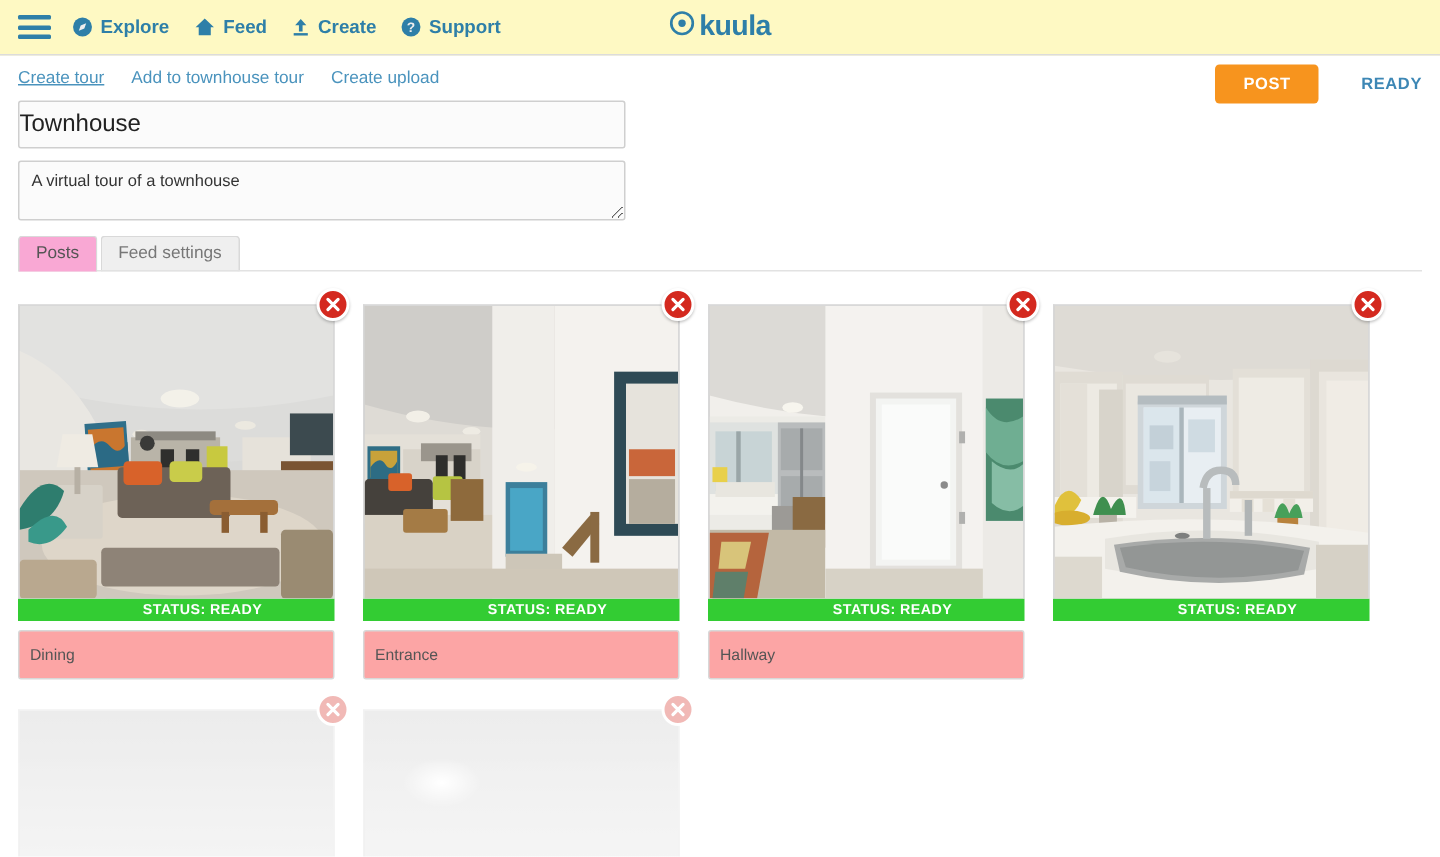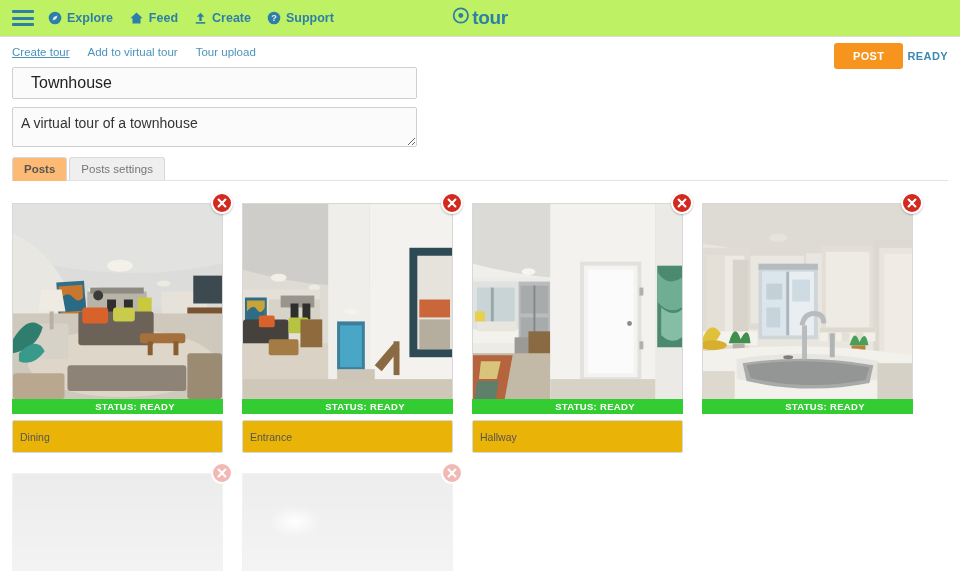--- a/index.html
+++ b/index.html
@@ -8,21 +8,21 @@
     width: 960px; height: 571px;
     overflow: hidden;
     background: #ffffff;
     font-family: "Liberation Sans", sans-serif;
     -webkit-font-smoothing: antialiased;
   }
 
   
   .header {
     height: 37px;
-    background: #bef264;
+    background: #fef9c3;
     border-bottom: 1px solid #dcdcdc;
     display: flex;
     align-items: center;
     position: relative;
     padding: 0 12px;
   }
   .nav-left { display: flex; align-items: center; gap: 0; }
   .hamburger {
     width: 22px; height: 16px;
     display: flex; flex-direction: column; justify-content: space-between;
@@ -48,21 +48,21 @@
     padding: 9px 12px 5px 12px;
     position: relative;
   }
   .subnav-link {
     color: #4a93bd; font-size: 11.5px; margin-right: 18px;
     cursor: pointer; text-decoration: none; white-space: nowrap;
   }
   .subnav-link.active { text-decoration: underline; }
   .actions {
     position: absolute; right: 12px; top: 6px;
-    display: flex; align-items: center; gap: 4px; padding-left: 20px;
+    display: flex; align-items: center; gap: 28px; padding-left: 20px;
   }
   .btn-post {
     background: #f7941e; color: #ffffff;
     border: none; border-radius: 3px;
     font-size: 11px; font-weight: bold; letter-spacing: 0.4px;
     padding: 7px 19px; cursor: pointer;
     font-family: "Liberation Sans", sans-serif;
   }
   .btn-cancel {
     background: none; border: none;
@@ -72,31 +72,31 @@
   }
 
   
   .form-area { padding: 4px 12px 0 12px; }
   .title-input {
     display: block;
     width: 405px; height: 32px;
     border: 1px solid #cfcfcf; border-radius: 2px;
     background: #fbfbfb;
     font-size: 16px; color: #222;
-    padding: 4px 18px;
+    padding: 4px 0;
     font-family: "Liberation Sans", sans-serif;
     outline: none;
   }
   .desc-input {
     display: block;
     width: 405px; height: 40px;
     margin-top: 8px;
     border: 1px solid #cfcfcf; border-radius: 2px;
     background: #fbfbfb;
-    font-size: 14px; color: #333;
+    font-size: 11px; color: #333;
     padding: 6px 8px;
     resize: both;
     font-family: "Liberation Sans", sans-serif;
     outline: none;
     line-height: 1.3;
   }
 
   
   .tabs-wrap { margin-top: 10px; position: relative; height: 24px; }
   .tabs { display: flex; align-items: flex-end; padding-left: 12px; height: 24px; }
@@ -104,23 +104,22 @@
     font-size: 11.5px; color: #777;
     padding: 5px 11px 5px 11px;
     border: 1px solid #d9d9d9;
     border-bottom: none;
     border-radius: 3px 3px 0 0;
     background: #efefef;
     cursor: pointer; position: relative;
     line-height: 13px;
   }
   .tab.active {
-    background: #fdba74; color: #555;
+    background: #f9a8d4; color: #555;
     z-index: 2;
-    font-weight: bold;
   }
   .tab + .tab { margin-left: 2px; }
   .tabs-rule {
     position: absolute; left: 12px; right: 12px; bottom: 0;
     height: 1px; background: #e2e2e2;
   }
 
   
   .grid {
     padding: 22px 12px 0 12px;
@@ -141,21 +140,21 @@
   .status-bar {
     height: 15px; background: #33cc33;
     color: #ffffff; font-size: 9.5px; font-weight: bold;
     letter-spacing: 0.3px;
     display: flex; align-items: center; justify-content: center; padding-left: 35px;
   }
   .name-input {
     display: block; width: 211px; height: 33px;
     margin-top: 6px;
     border: 1px solid #d8d8d8; border-radius: 2px;
-    background: #eab308;
+    background: #fca5a5;
     font-size: 10.5px; color: #555;
     padding: 3px 7px;
     font-family: "Liberation Sans", sans-serif;
     outline: none;
   }
   .close-btn {
     position: absolute; right: -10px; top: -11px;
     width: 22px; height: 22px; border-radius: 50%;
     background: #d4291f;
     border: 2px solid #ffffff;
@@ -218,44 +217,44 @@
     </a>
   </div>
 
   <div class="logo">
     <span>
       <svg width="17" height="17" viewBox="0 0 18 18">
         <circle cx="9" cy="9" r="7.6" fill="none" stroke="#2e7fa8" stroke-width="1.9"></circle>
         <circle cx="9" cy="9" r="2.6" fill="#2e7fa8"></circle>
       </svg>
     </span>
-    <span>tour</span>
+    <span>kuula</span>
   </div>
 </div>
 
 <div class="subnav">
   <a class="subnav-link active">Create tour</a>
-  <a class="subnav-link">Add to virtual tour</a>
-  <a class="subnav-link">Tour upload</a>
+  <a class="subnav-link">Add to townhouse tour</a>
+  <a class="subnav-link">Create upload</a>
 
   <div class="actions">
     <button class="btn-post">POST</button>
     <button class="btn-cancel">READY</button>
   </div>
 </div>
 
 <div class="form-area">
   <input class="title-input" type="text" value="Townhouse" style="">
   <textarea class="desc-input" style="">A virtual tour of a townhouse</textarea>
 </div>
 
 <div class="tabs-wrap">
   <div class="tabs">
     <div class="tab active">Posts</div>
-    <div class="tab">Posts settings</div>
+    <div class="tab">Feed settings</div>
   </div>
   <div class="tabs-rule"></div>
 </div>
 
 <div class="grid">
 
   <div class="card">
     <div class="close-btn">
       <svg width="12" height="12" viewBox="0 0 12 12">
         <path d="M2.6 2.6 L9.4 9.4 M9.4 2.6 L2.6 9.4" stroke="#ffffff" stroke-width="2.1" stroke-linecap="round"></path>

